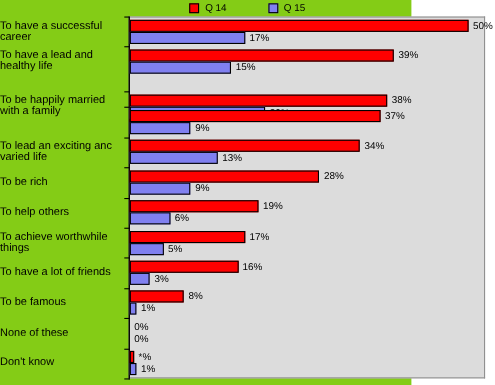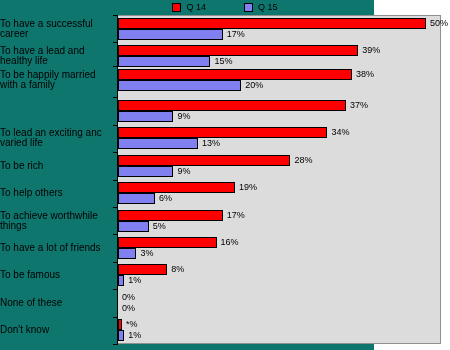--- a/index.html
+++ b/index.html
@@ -12,21 +12,21 @@
     width: 450px;
     height: 350px;
     overflow: hidden;
     font-family: "Liberation Sans", sans-serif;
     -webkit-font-smoothing: none;
   }
   #chart-root {
     position: relative;
     width: 374px;
     height: 350px;
-    background: #0f766e;
+    background: #84cc16;
   }
 
   
   #legend {
     position: absolute;
     left: 0;
     top: 0;
     width: 450px;
     height: 15px;
     display: flex;
@@ -173,21 +173,21 @@
           <div class="bar-line" style="top: 2.70833px;">
             <div class="bar q14" style="width: 240.24px;"></div>
             <span class="bar-value">39%</span>
           </div>
           <div class="bar-line" style="top: 13.7083px;">
             <div class="bar q15" style="width: 92.4px;"></div>
             <span class="bar-value">15%</span>
           </div>
         </div>
       </div>
-      <div class="cat-row" style="top: 66px; height: 27.4167px;">
+      <div class="cat-row" style="top: 83px; height: 27.4167px;">
         <div class="tick" style="top: 0px;"></div>
         <div class="cat-label">
           <div>To be happily married</div>
           <div>with a family</div>
         </div>
         <div class="bars">
           <div class="bar-line" style="top: 2.70833px;">
             <div class="bar q14" style="width: 234.08px;"></div>
             <span class="bar-value">38%</span>
           </div>

